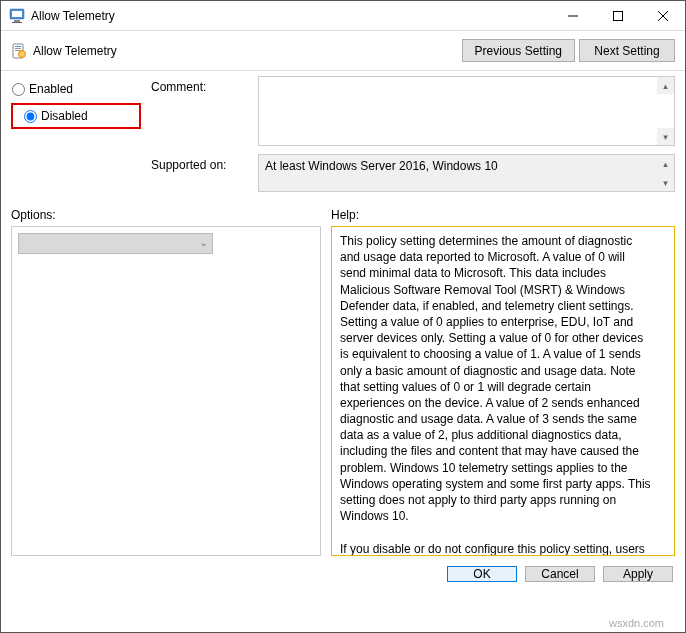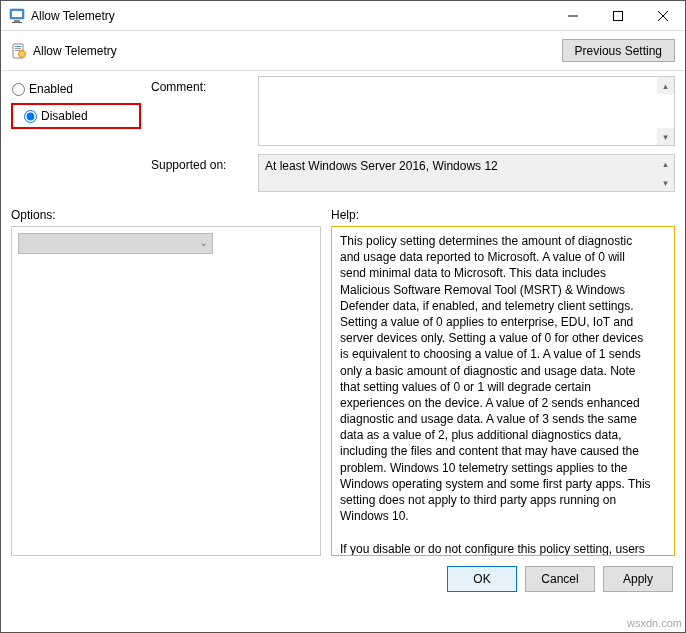--- a/index.html
+++ b/index.html
@@ -138,32 +138,32 @@
   .help-text { padding-right: 14px; }
   
   .bottom-bar {
     display: flex;
     justify-content: flex-end;
     gap: 8px;
     padding: 10px 12px;
   }
   .win-button {
     min-width: 70px;
-    height: 26px;
+    height: 16px;
     border: 1px solid #adadad;
     background: #e1e1e1;
     font-family: inherit;
     font-size: 12px;
     padding: 0 14px;
     cursor: default;
   }
   .win-button.primary { border-color: #0078d7; background:#e5f1fb; }
   .watermark {
     position: absolute;
-    bottom: 4px; right: 4px;
+    bottom: 4px; right: 22px;
     font-size: 11px; color: #aaa;
     pointer-events: none;
   }
 </style>
 </head>
 <body>
 
 <div class="titlebar">
   <span class="app-icon">
     <svg viewBox="0 0 16 16" width="16" height="16">
@@ -200,20 +200,21 @@
       <rect x="2" y="1" width="10" height="14" rx="1" fill="#fff" stroke="#888"></rect>
       <rect x="4" y="3" width="6" height="1" fill="#4a90d9"></rect>
       <rect x="4" y="5" width="6" height="1" fill="#999"></rect>
       <rect x="4" y="7" width="6" height="1" fill="#999"></rect>
       <circle cx="11" cy="11" r="3.5" fill="#fc6" stroke="#e80"></circle>
     </svg>
   </span>
   <span class="policy-title">Allow Telemetry</span>
   <span class="spacer"></span>
   <button class="nav-btn">Previous Setting</button>
+  <button class="nav-btn">Next Setting</button>
 </div>
 
 <div class="upper">
   <div class="radio-col">
     <label class="radio-opt">
       <input type="radio" name="state" style="">
       <span>Enabled</span>
     </label>
     <div class="radio-highlight">
       <label class="radio-opt" style="margin-bottom:0">
@@ -227,21 +228,21 @@
       <div class="field-label">Comment:</div>
       <div class="field-box comment-box">
         <span></span>
         <div class="scroll-arrow up">▴</div>
         <div class="scroll-arrow down">▾</div>
       </div>
     </div>
     <div class="field-row">
       <div class="field-label">Supported on:</div>
       <div class="field-box supported-box">
-        <span>At least Windows Server 2016, Windows 12</span>
+        <span>At least Windows Server 2016, Windows 10</span>
         <div class="scroll-arrow up">▴</div>
         <div class="scroll-arrow down">▾</div>
       </div>
     </div>
   </div>
 </div>
 
 <div class="section-labels">
   <div class="lbl-options">Options:</div>
   <div class="lbl-help">Help:</div>

